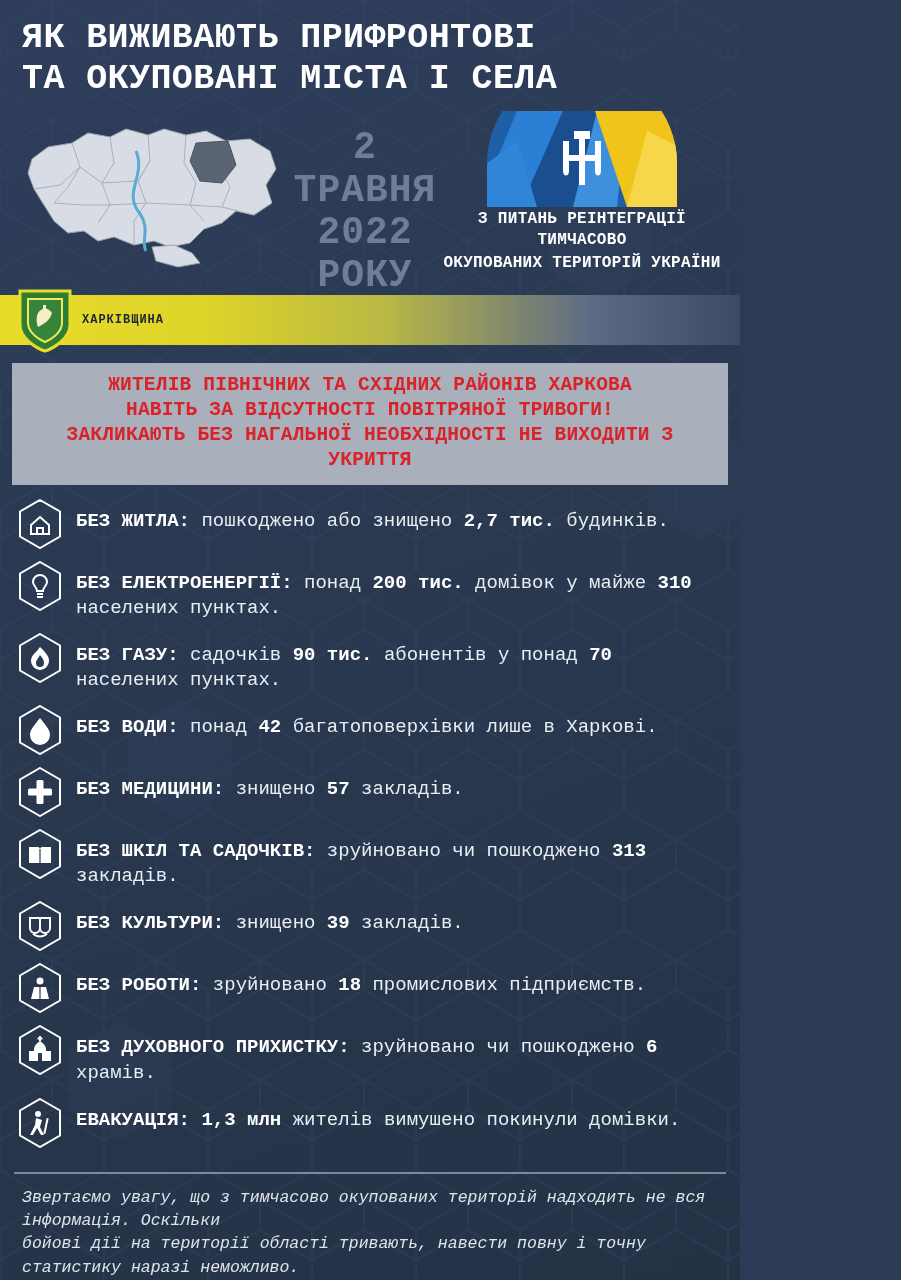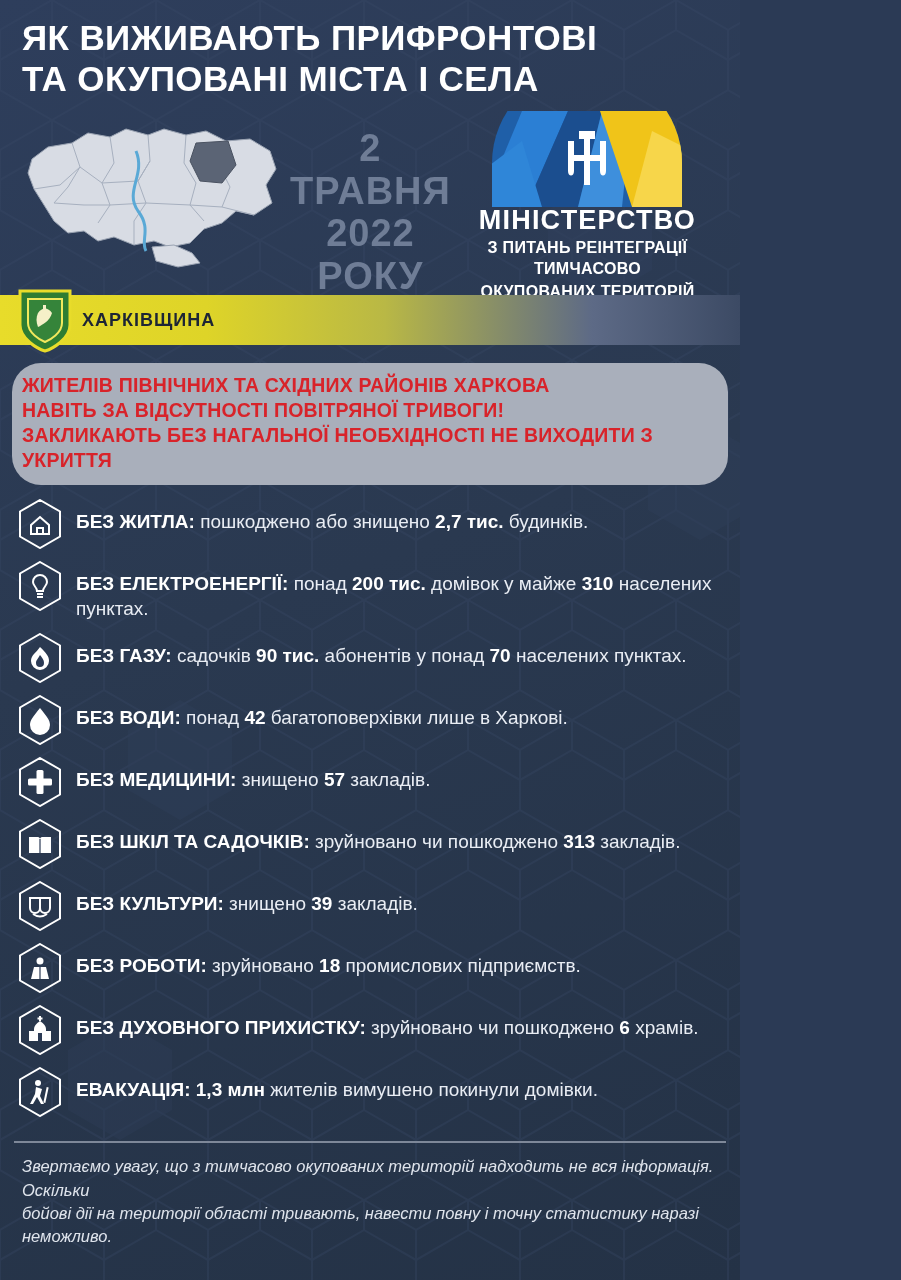--- a/index.html
+++ b/index.html
@@ -10,20 +10,21 @@
     font-family: "Liberation Sans", sans-serif;
     overflow: hidden;
   }
   #page {
     position: relative;
     width: 740px;
     height: 1280px;
     background:
       linear-gradient(160deg, #2e3e5c 0%, #2a3950 45%, #243246 100%);
     overflow: hidden;
+    font-family: Liberation Mono, monospace;
   }
   
   .hexbg {
     position: absolute;
     inset: 0;
     opacity: 0.32;
     pointer-events: none;
   }
   
   .title {
@@ -104,31 +105,31 @@
     margin-left: 16px;
     width: 58px; height: 66px;
     z-index: 2;
   }
   .region-name {
     position: relative;
     z-index: 2;
     margin-left: 8px;
     color: #1d2535;
     font-weight: bold;
-    font-size: 18px;
+    font-size: 12px;
     letter-spacing: 1px;
     text-transform: uppercase;
   }
   
   .alert {
     position: relative;
     margin: 10px 12px 0 12px;
     background: #a9afbb;
     padding: 10px 10px 12px 10px;
-    border-radius: 29px;
+    text-align: center;
   }
   .alert-line {
     color: #d8232a;
     font-weight: bold;
     font-size: 19.5px;
     line-height: 1.28;
     letter-spacing: 0.2px;
     text-transform: uppercase;
   }
   
@@ -252,21 +253,20 @@
         </g>
 
         <g fill="#ffffff">
           <rect x="102" y="26" width="6" height="48"></rect>
           <path d="M86 30 h6 v30 c0 6 -6 6 -6 0 z"></path>
           <path d="M118 30 h6 v30 c0 6 -6 6 -6 0 z"></path>
           <path d="M92 44 h26 v6 h-26 z"></path>
           <path d="M97 20 h16 v8 h-16 z"></path>
         </g>
       </svg>
-      <div class="logo-name">Міністерство</div>
       <div class="logo-sub">з питань реінтеграції  тимчасово</div>
       <div class="logo-sub">окупованих територій України</div>
     </div>
   </div>
 
   <div class="regionbar">
     <div class="stripe"></div>
     <div class="region-emblem">
       <svg width="58" height="66" viewBox="0 0 58 66" aria-hidden="true">
         <path d="M4 4 h50 v34 c0 14 -18 24 -25 26 C22 62 4 52 4 38 Z" fill="#2e7d32" stroke="#e8dc2a" stroke-width="3"></path>

